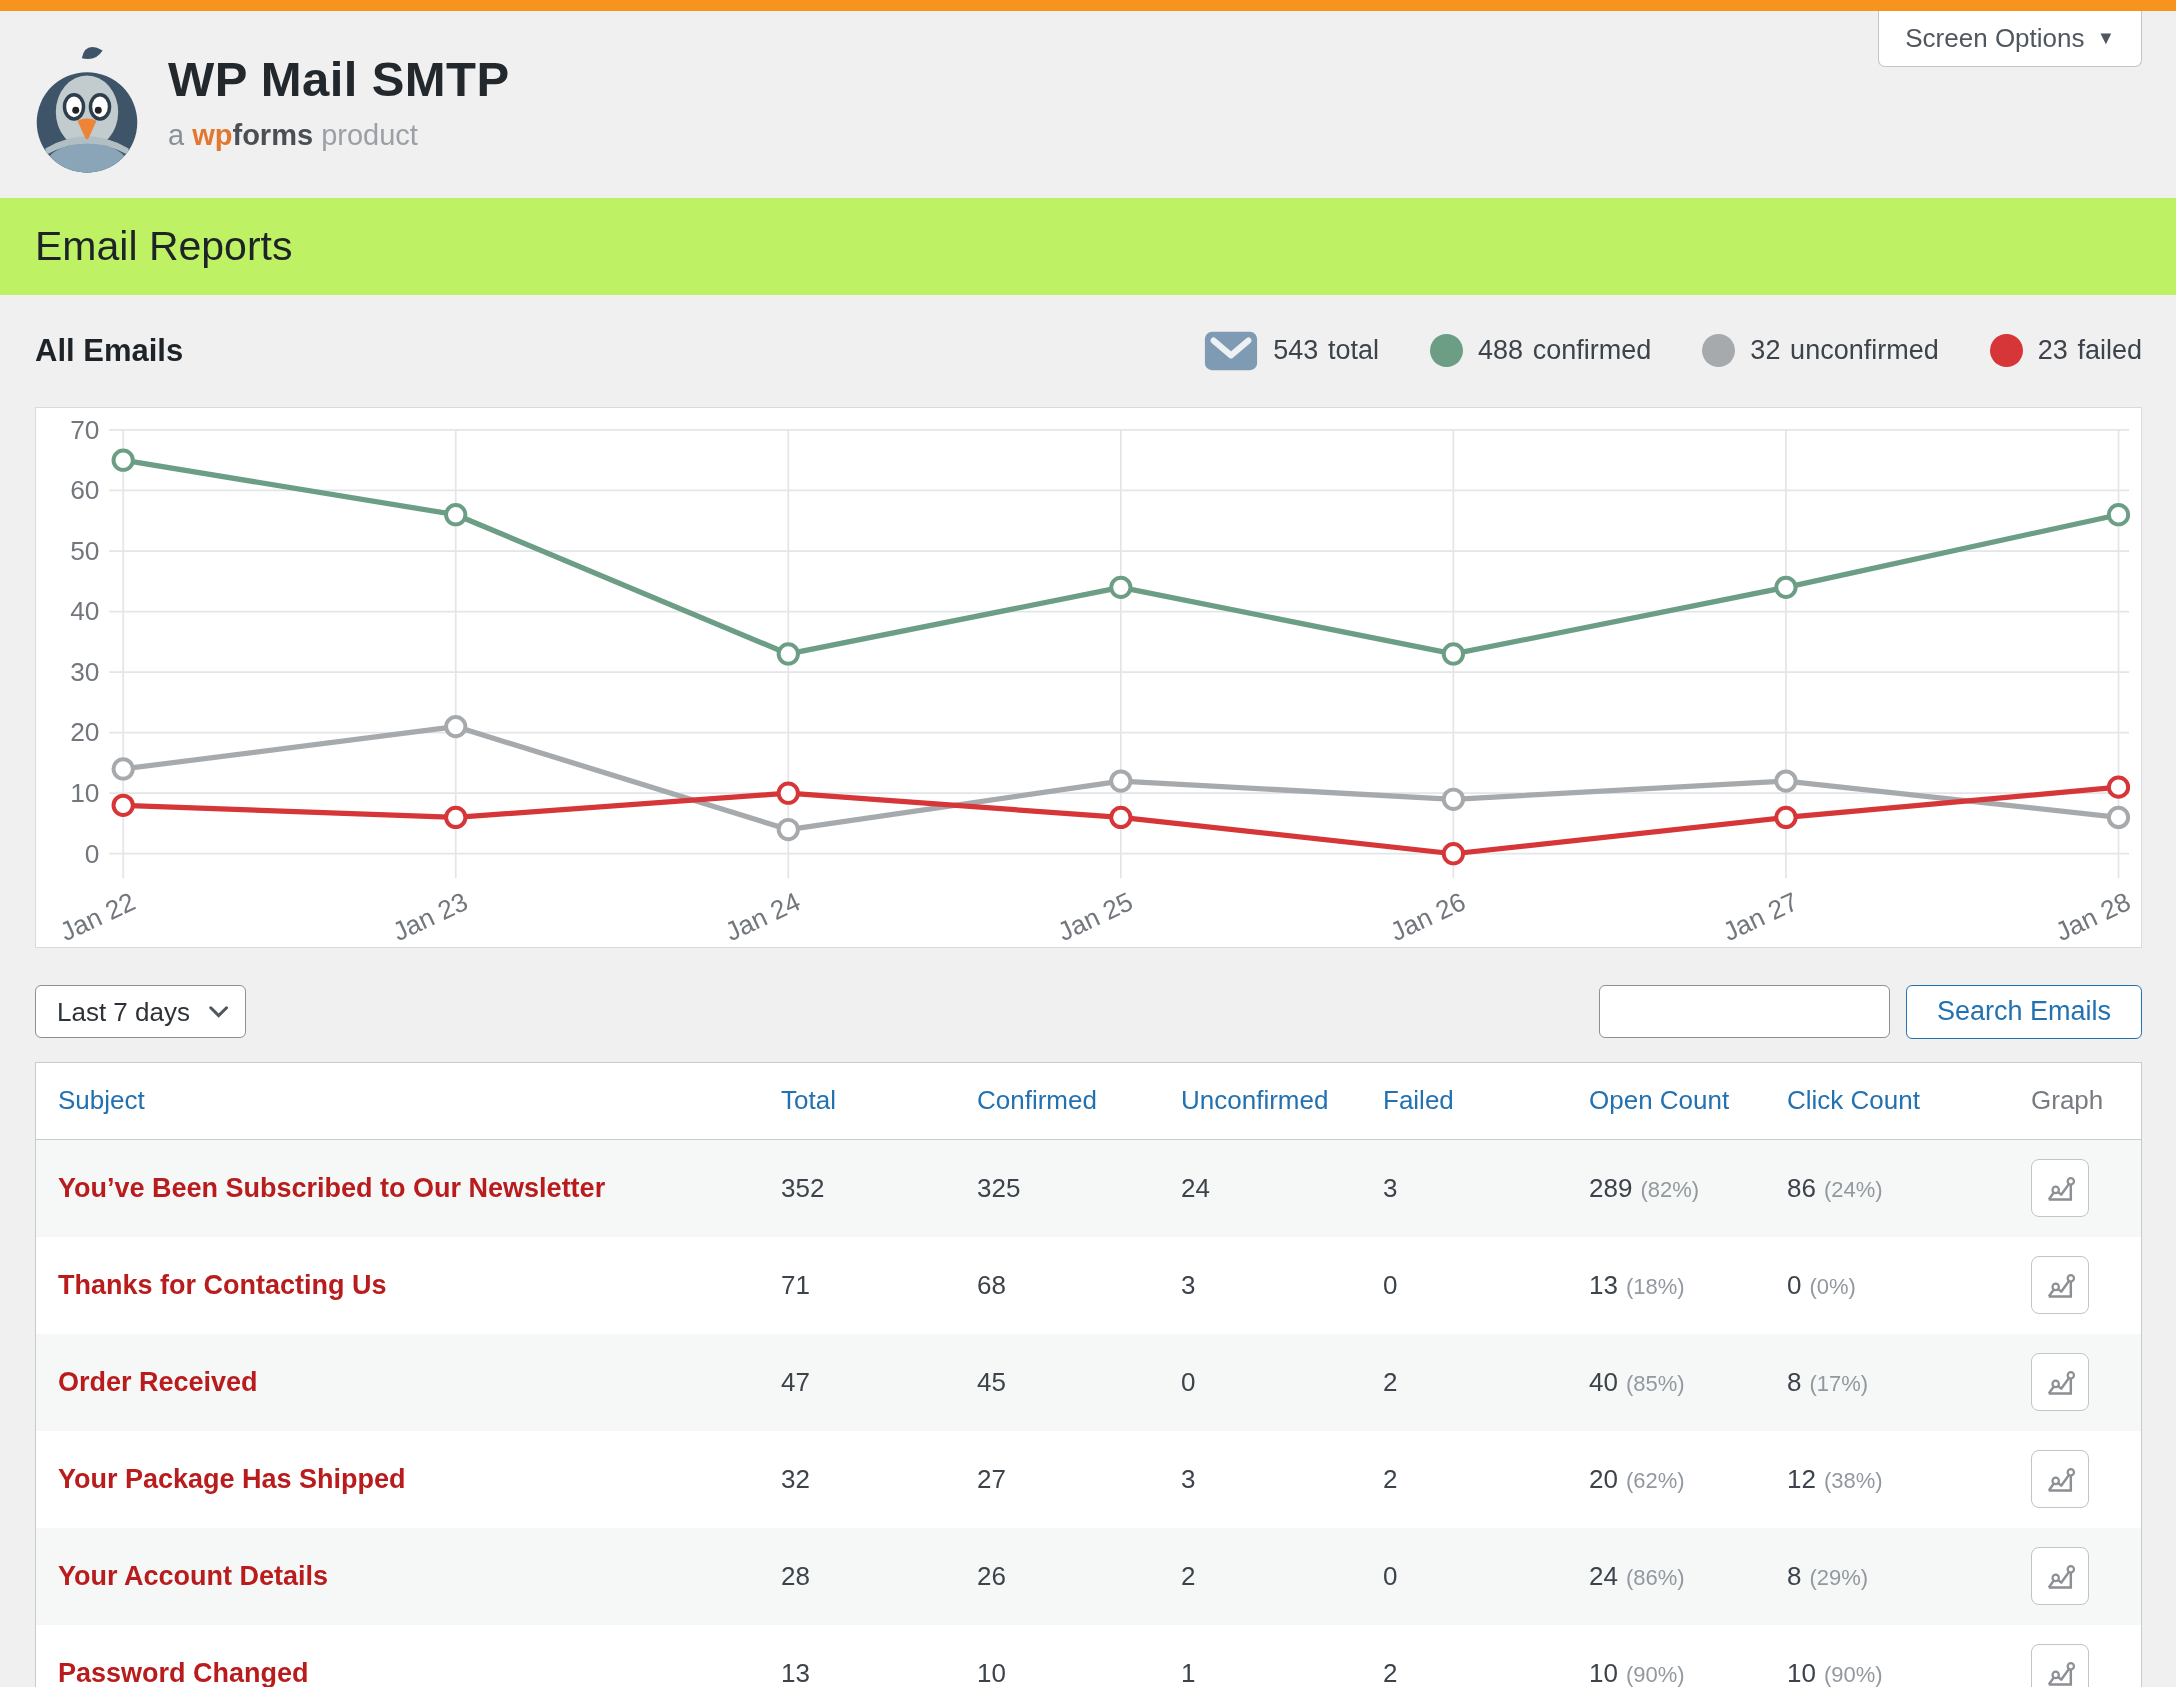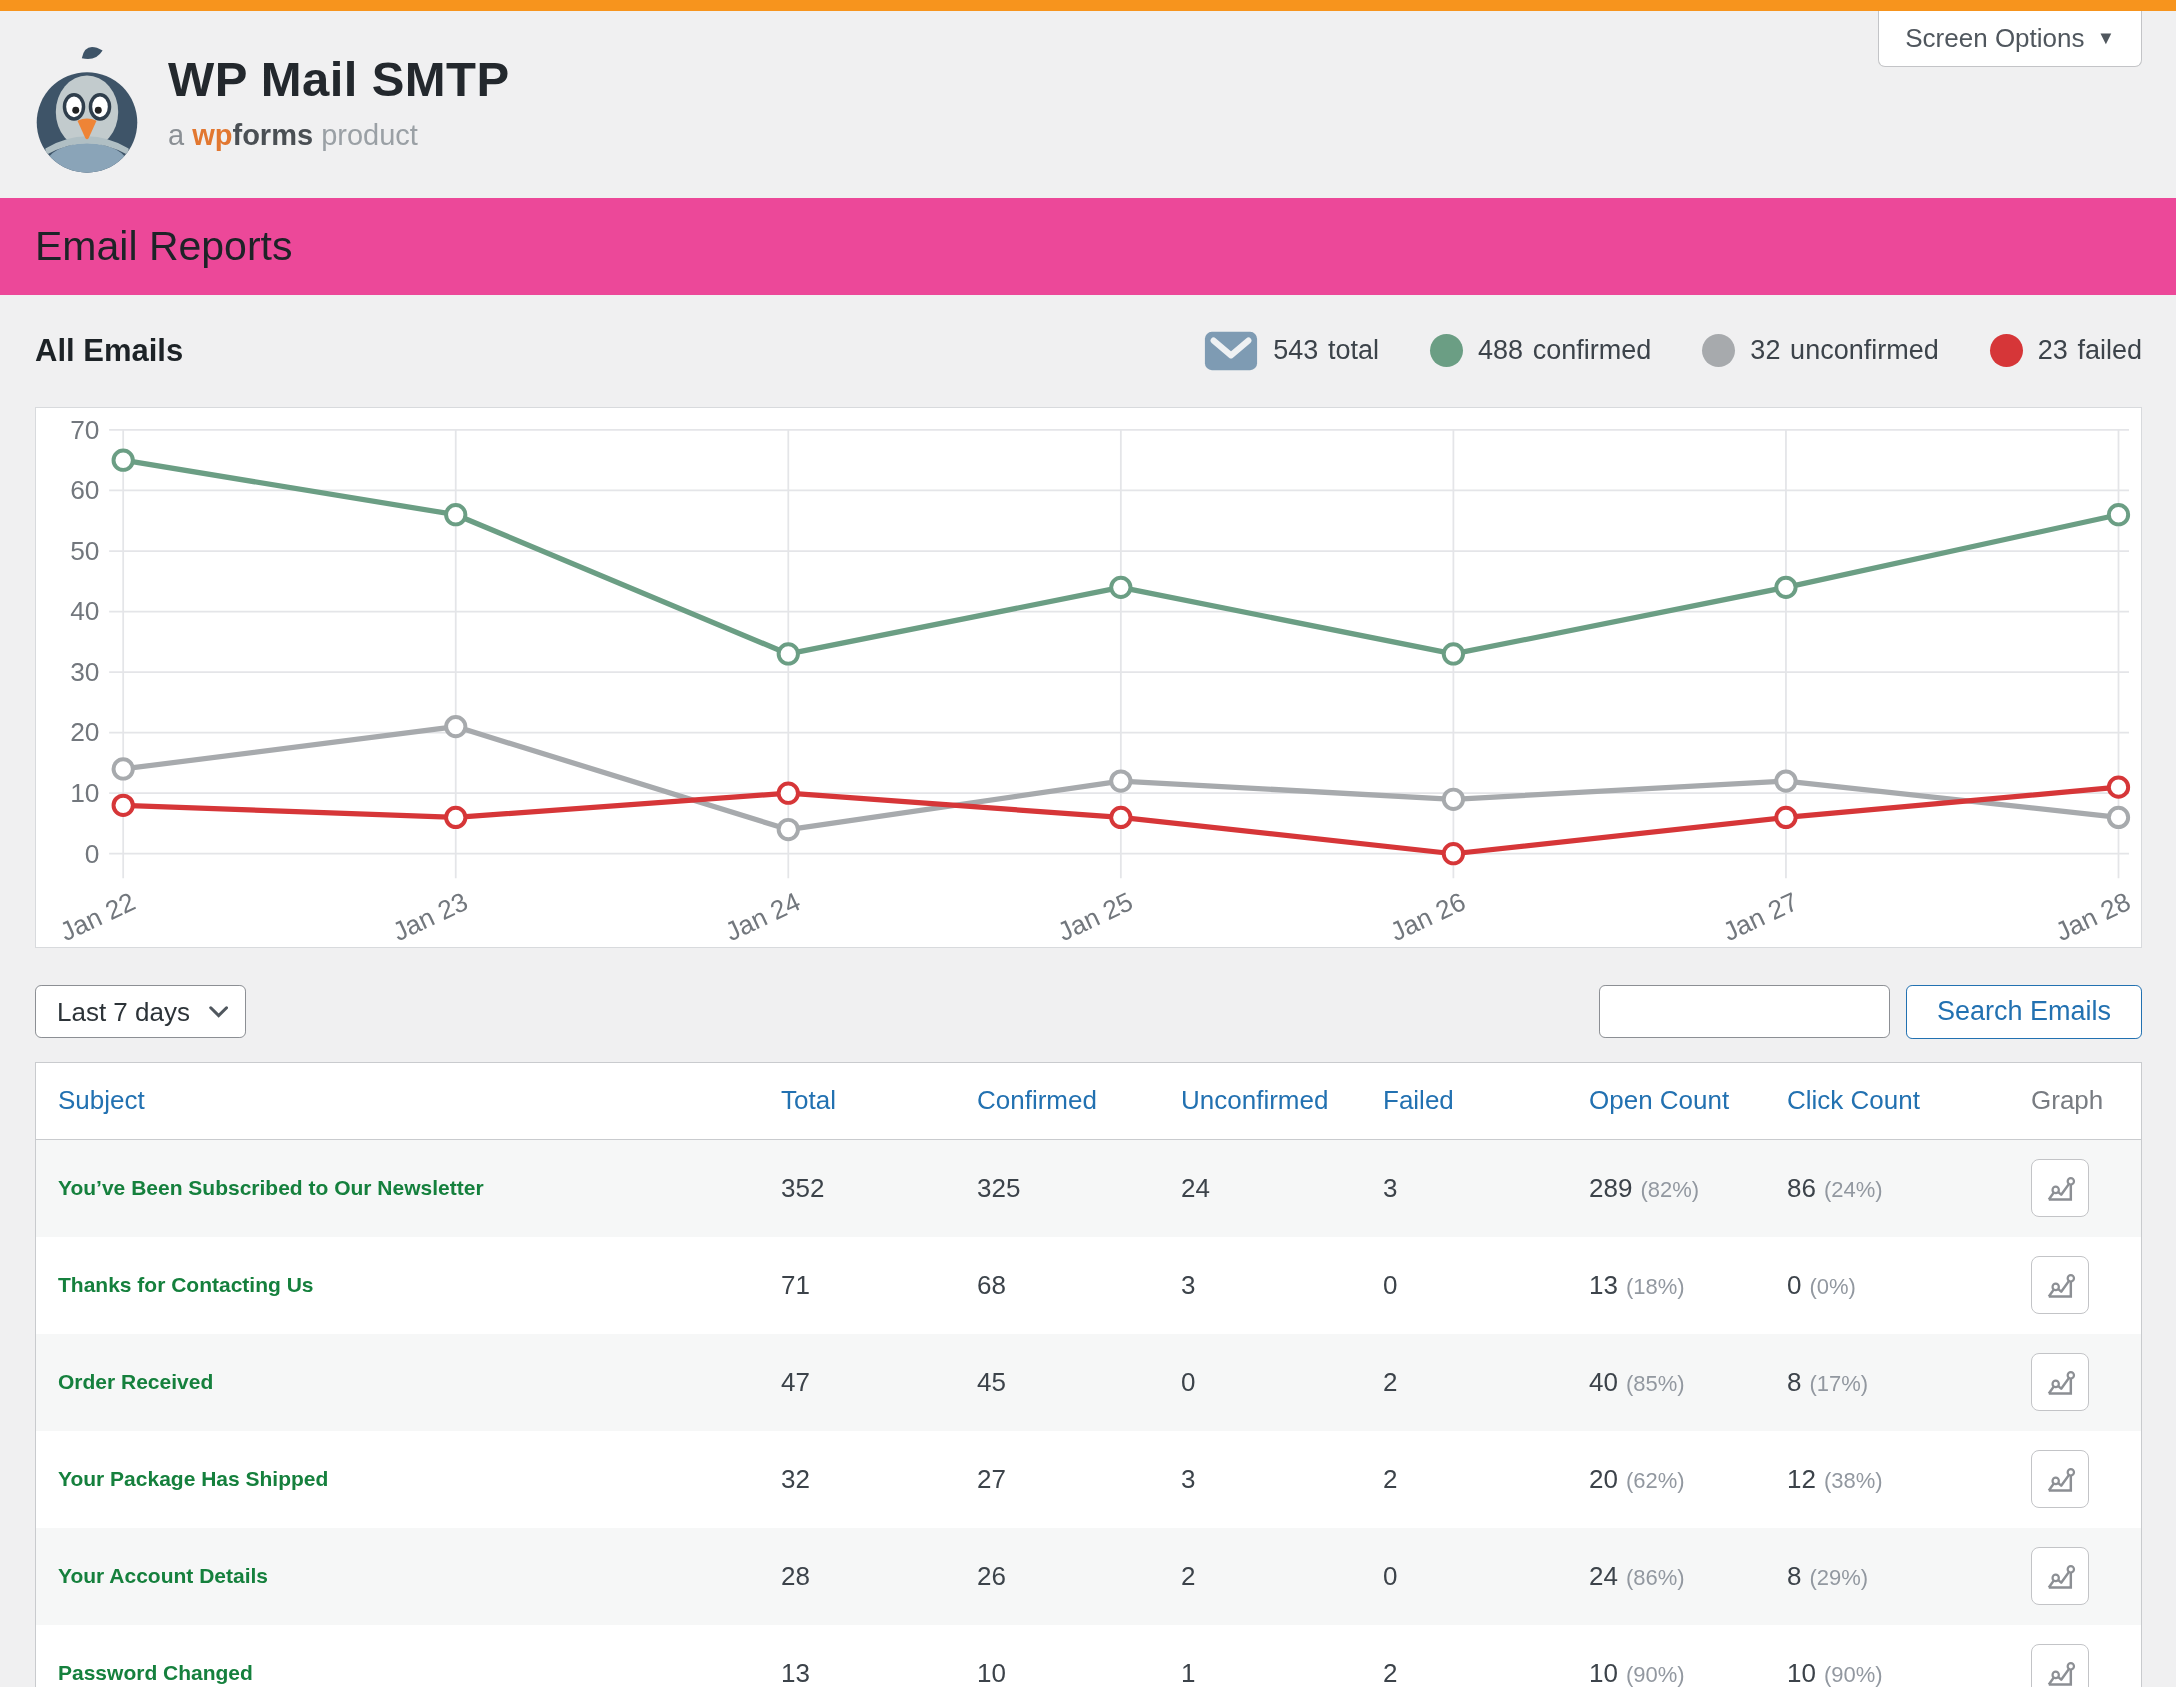--- a/index.html
+++ b/index.html
@@ -17,21 +17,21 @@
   .tagline { margin-top:12.3px; font-size:29px; color:#8a8f94; }
   .tagline .wp { color:#e27730; font-weight:bold; }
   .tagline .forms { color:#4a4f54; font-weight:bold; }
   .tagline .product { color:#9aa0a5; }
   .screen-options { position:absolute; right:35px; top:0; height:56px; padding:0 26px;
     background:#fff; border:1.8px solid #c3c4c7; border-top:none; border-radius:0 0 7px 7px;
     display:flex; align-items:center; gap:12.3px; font-size:26px; color:#50575e; cursor:pointer; }
   .screen-options .caret { font-size:18.4px; color:#50575e; }
 
   
-  .title-band { height:97px; background:#ec4899; display:flex; align-items:center; }
+  .title-band { height:97px; background:#bef264; display:flex; align-items:center; }
   .page-title { margin-left:35px; font-size:41px; font-weight:400; color:#1d2327; }
 
   
   .summary-row { margin:0 35px; height:112px; display:flex; align-items:center; justify-content:space-between; }
   .section-title { font-size:31px; font-weight:bold; color:#1d2327; }
   .legend { display:flex; gap:51px; }
   .legend-item { display:flex; align-items:center; gap:15px; font-size:27px; color:#3c434a; }
   .legend-dot { width:33px; height:33px; border-radius:50%; }
 
   
@@ -54,21 +54,21 @@
     color:#2271b1; font-size:27px; font-family:"Liberation Sans", sans-serif; cursor:pointer; }
 
   
   .report-table { margin:23px 35px 0 35px; width:2107px; background:#fff; border:1.8px solid #c9cbce; }
   .trow { display:grid; grid-template-columns:723px 196px 204px 202px 206px 198px 244px 1fr;
     align-items:center; padding-left:22px; height:97px; }
   .trow.head { height:77px; border-bottom:1.8px solid #c9cbce; background:#fff; }
   .trow.alt { background:#f6f7f7; }
   .hlink { color:#2271b1; font-size:26px; text-decoration:none; }
   .hplain { color:#787c82; font-size:26px; }
-  .subject-link { color:#15803d; font-size:21px; font-weight:bold; text-decoration:none; }
+  .subject-link { color:#b91c1c; font-size:27px; font-weight:bold; text-decoration:none; }
   .num { font-size:26px; color:#3c434a; }
   .pct { font-size:22px; color:#9298a0; margin-left:8px; }
   .graph-btn { width:58px; height:58px; background:#fff; border:1.8px solid #c3c4c7; border-radius:8px;
     display:flex; align-items:center; justify-content:center; cursor:pointer; }
 </style>
 </head>
 <body>
 
 <div class="topbar"></div>
 

